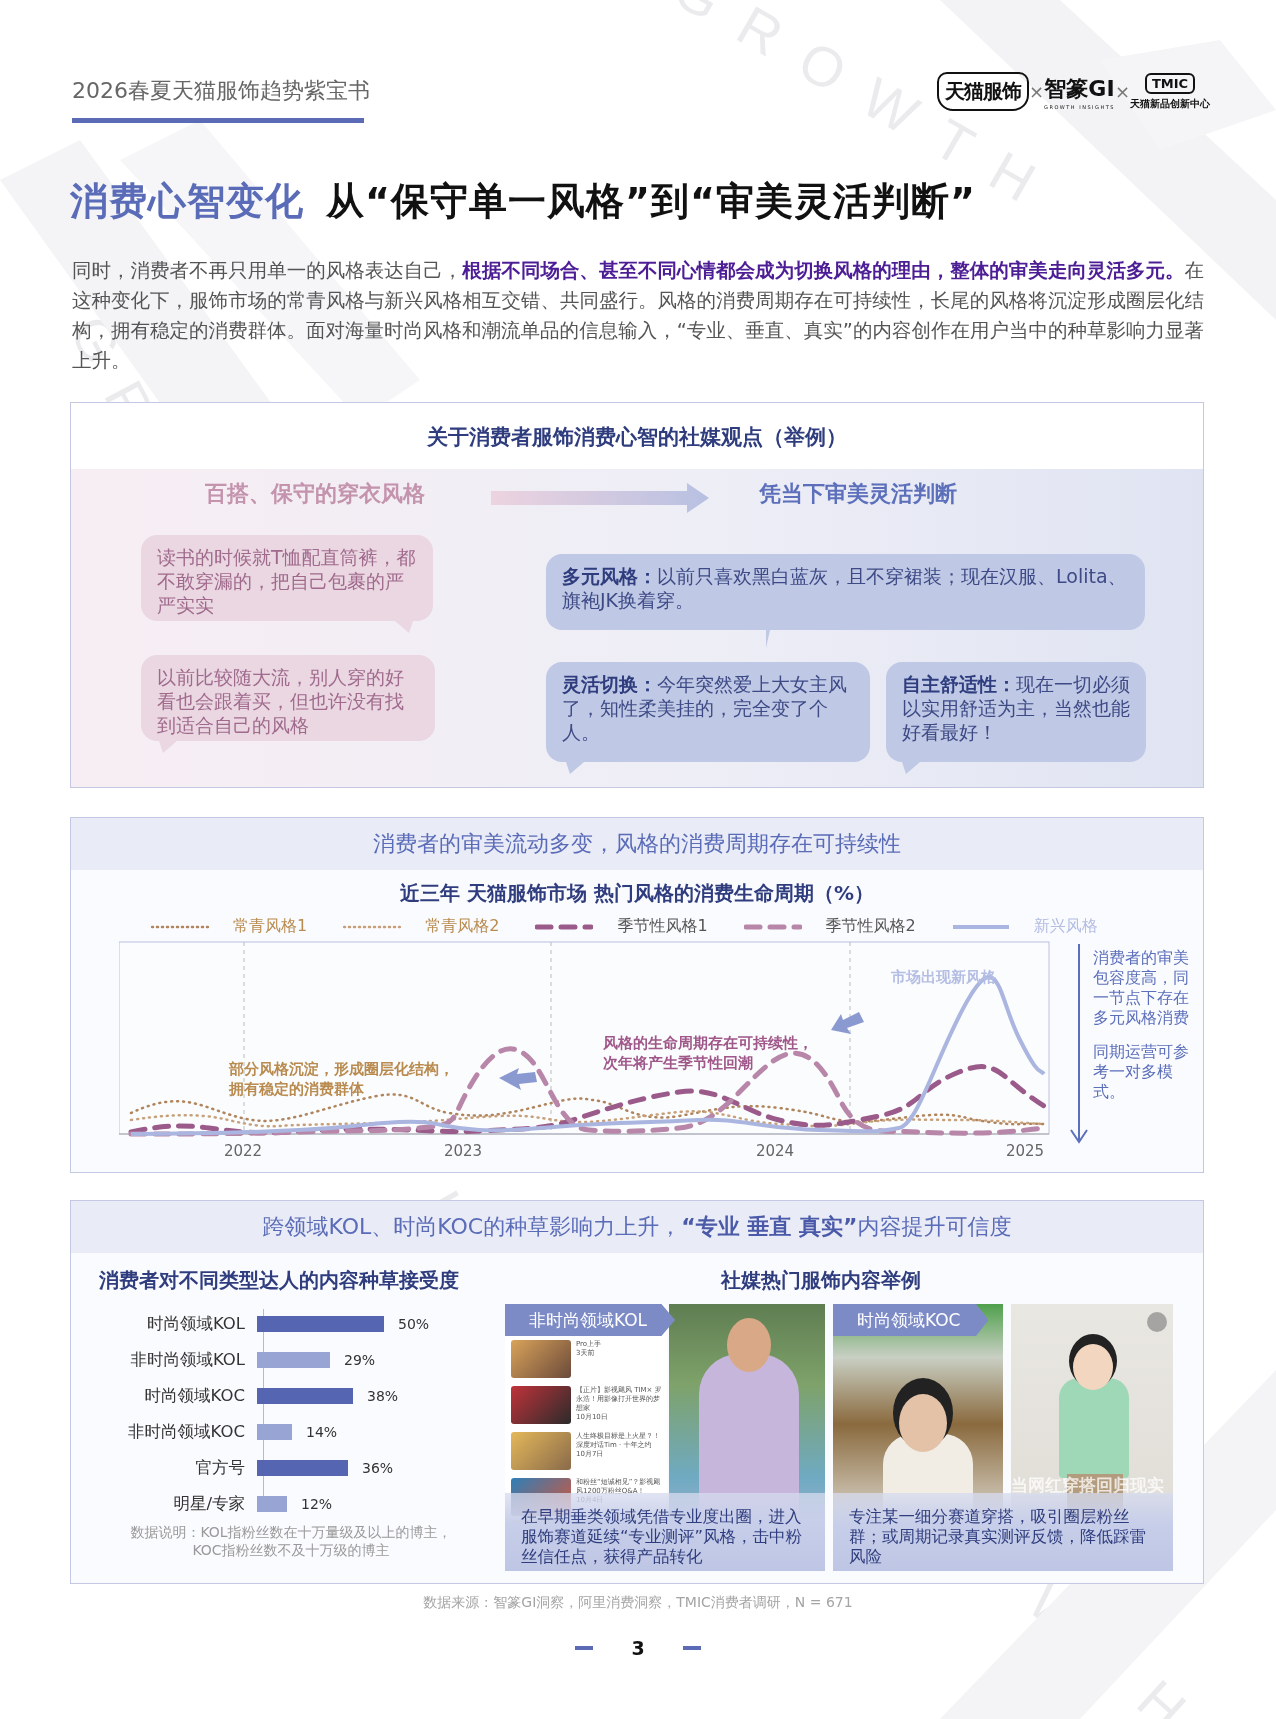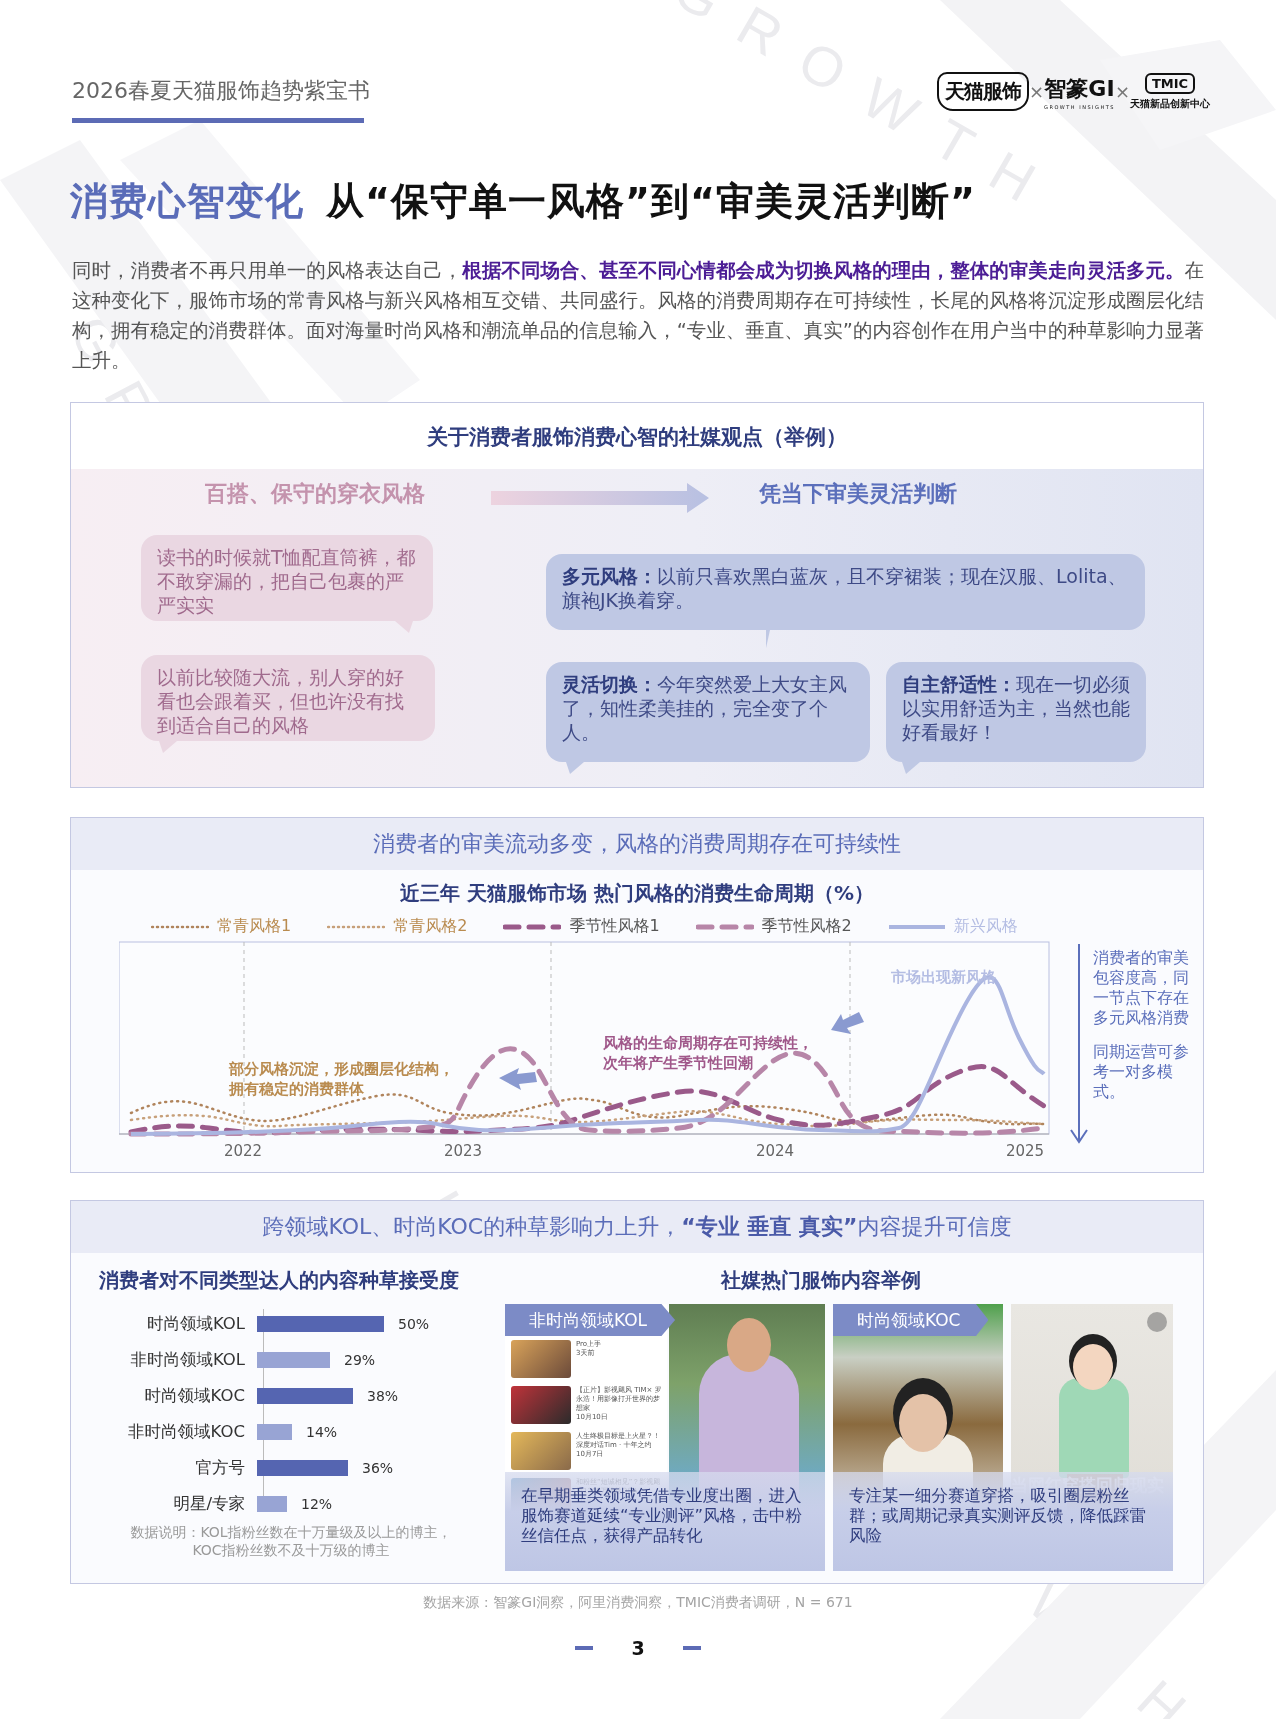--- a/index.html
+++ b/index.html
@@ -48,38 +48,38 @@
   .bubble { position: absolute; border-radius: 16px; font-size: 19px; line-height: 24px; padding: 10px 16px; }
   .bubble.pink { background: #ead7e2; color: #a06a8d; }
   .bubble.blue { background: #bfc8e4; color: #3e4a86; }
   .bubble b { color: #2f3d7e; }
   .bubble .tail { position: absolute; width: 0; height: 0; }
 
   
   #box2 { top: 817px; height: 356px; }
   .chart-title { position: absolute; left: 0; right: 0; top: 62px; text-align: center; font-size: 20px; font-weight: bold; color: #2f3d7e; }
   .legend { position: absolute; left: 80px; top: 98px; display: flex; gap: 36px; font-size: 16px; align-items: center; }
-  .legend-item { display: flex; align-items: center; gap: 8px; }
+  .legend-item { display: flex; align-items: center; gap: 24px; }
   .chart-svg { position: absolute; left: 48px; top: 120px; }
   .side-note { position: absolute; left: 1022px; top: 130px; width: 100px; font-size: 16px; line-height: 20px; color: #5b6fbb; }
   .side-arrow { position: absolute; left: 998px; top: 126px; }
 
   
   #box3 { top: 1200px; height: 384px; }
   .sub-h { position: absolute; top: 66px; font-size: 20px; font-weight: bold; color: #2f3d7e; }
   .bar-row { position: absolute; left: 0; width: 420px; height: 26px; display: flex; align-items: center; }
   .bar-label { width: 186px; text-align: right; font-size: 16.5px; color: #333; padding-right: 12px; }
   .bar { height: 16px; }
   .bar-val { font-size: 14px; color: #333; margin-left: 14px; }
   .bar-axis { position: absolute; left: 192px; top: 108px; width: 1px; height: 202px; background: #bbb; }
   .bar-note { position: absolute; left: 30px; top: 322px; width: 380px; text-align: center; font-size: 14px; line-height: 18px; color: #999; }
 
   .media { position: absolute; top: 103px; height: 267px; overflow: hidden; }
   .media-tag { position: absolute; left: 0; top: 0; height: 32px; padding: 0 28px 0 24px; display: flex; align-items: center; font-size: 17px; color: #fff; background: #7c8bc6; clip-path: polygon(0 0, 92% 0, 100% 50%, 92% 100%, 0 100%); }
-  .media-caption { position: absolute; left: 0; right: 0; bottom: 0; height: 99px; padding: 14px 16px 0 16px; font-size: 16.5px; line-height: 20px; color: #2f3d7e; background: linear-gradient(180deg, rgba(214,219,238,0.75) 0%, #c7cee9 40%, #bec6e5 100%); }
+  .media-caption { position: absolute; left: 0; right: 0; bottom: 0; height: 78px; padding: 14px 16px 0 16px; font-size: 16.5px; line-height: 20px; color: #2f3d7e; background: linear-gradient(180deg, rgba(214,219,238,0.75) 0%, #c7cee9 40%, #bec6e5 100%); }
 
   .phone-list { position: absolute; left: 0; top: 0; width: 162px; height: 267px; background: #fff; }
   .phone-item { position: absolute; left: 6px; width: 152px; height: 40px; display: flex; gap: 5px; }
   .thumb { width: 60px; height: 38px; border-radius: 3px; }
   .ptext { font-size: 7px; line-height: 9px; color: #555; flex: 1; }
 
   .footer-src { position: absolute; left: 0; right: 0; top: 1594px; text-align: center; font-size: 14px; color: #a4a4a4; }
   .page-num { position: absolute; left: 0; right: 0; top: 1637px; display: flex; justify-content: center; align-items: center; gap: 38px; }
   .page-num .dash { width: 18px; height: 4px; background: #5c6bb5; }
   .page-num .num { font-size: 19px; font-weight: bold; color: #111; }

